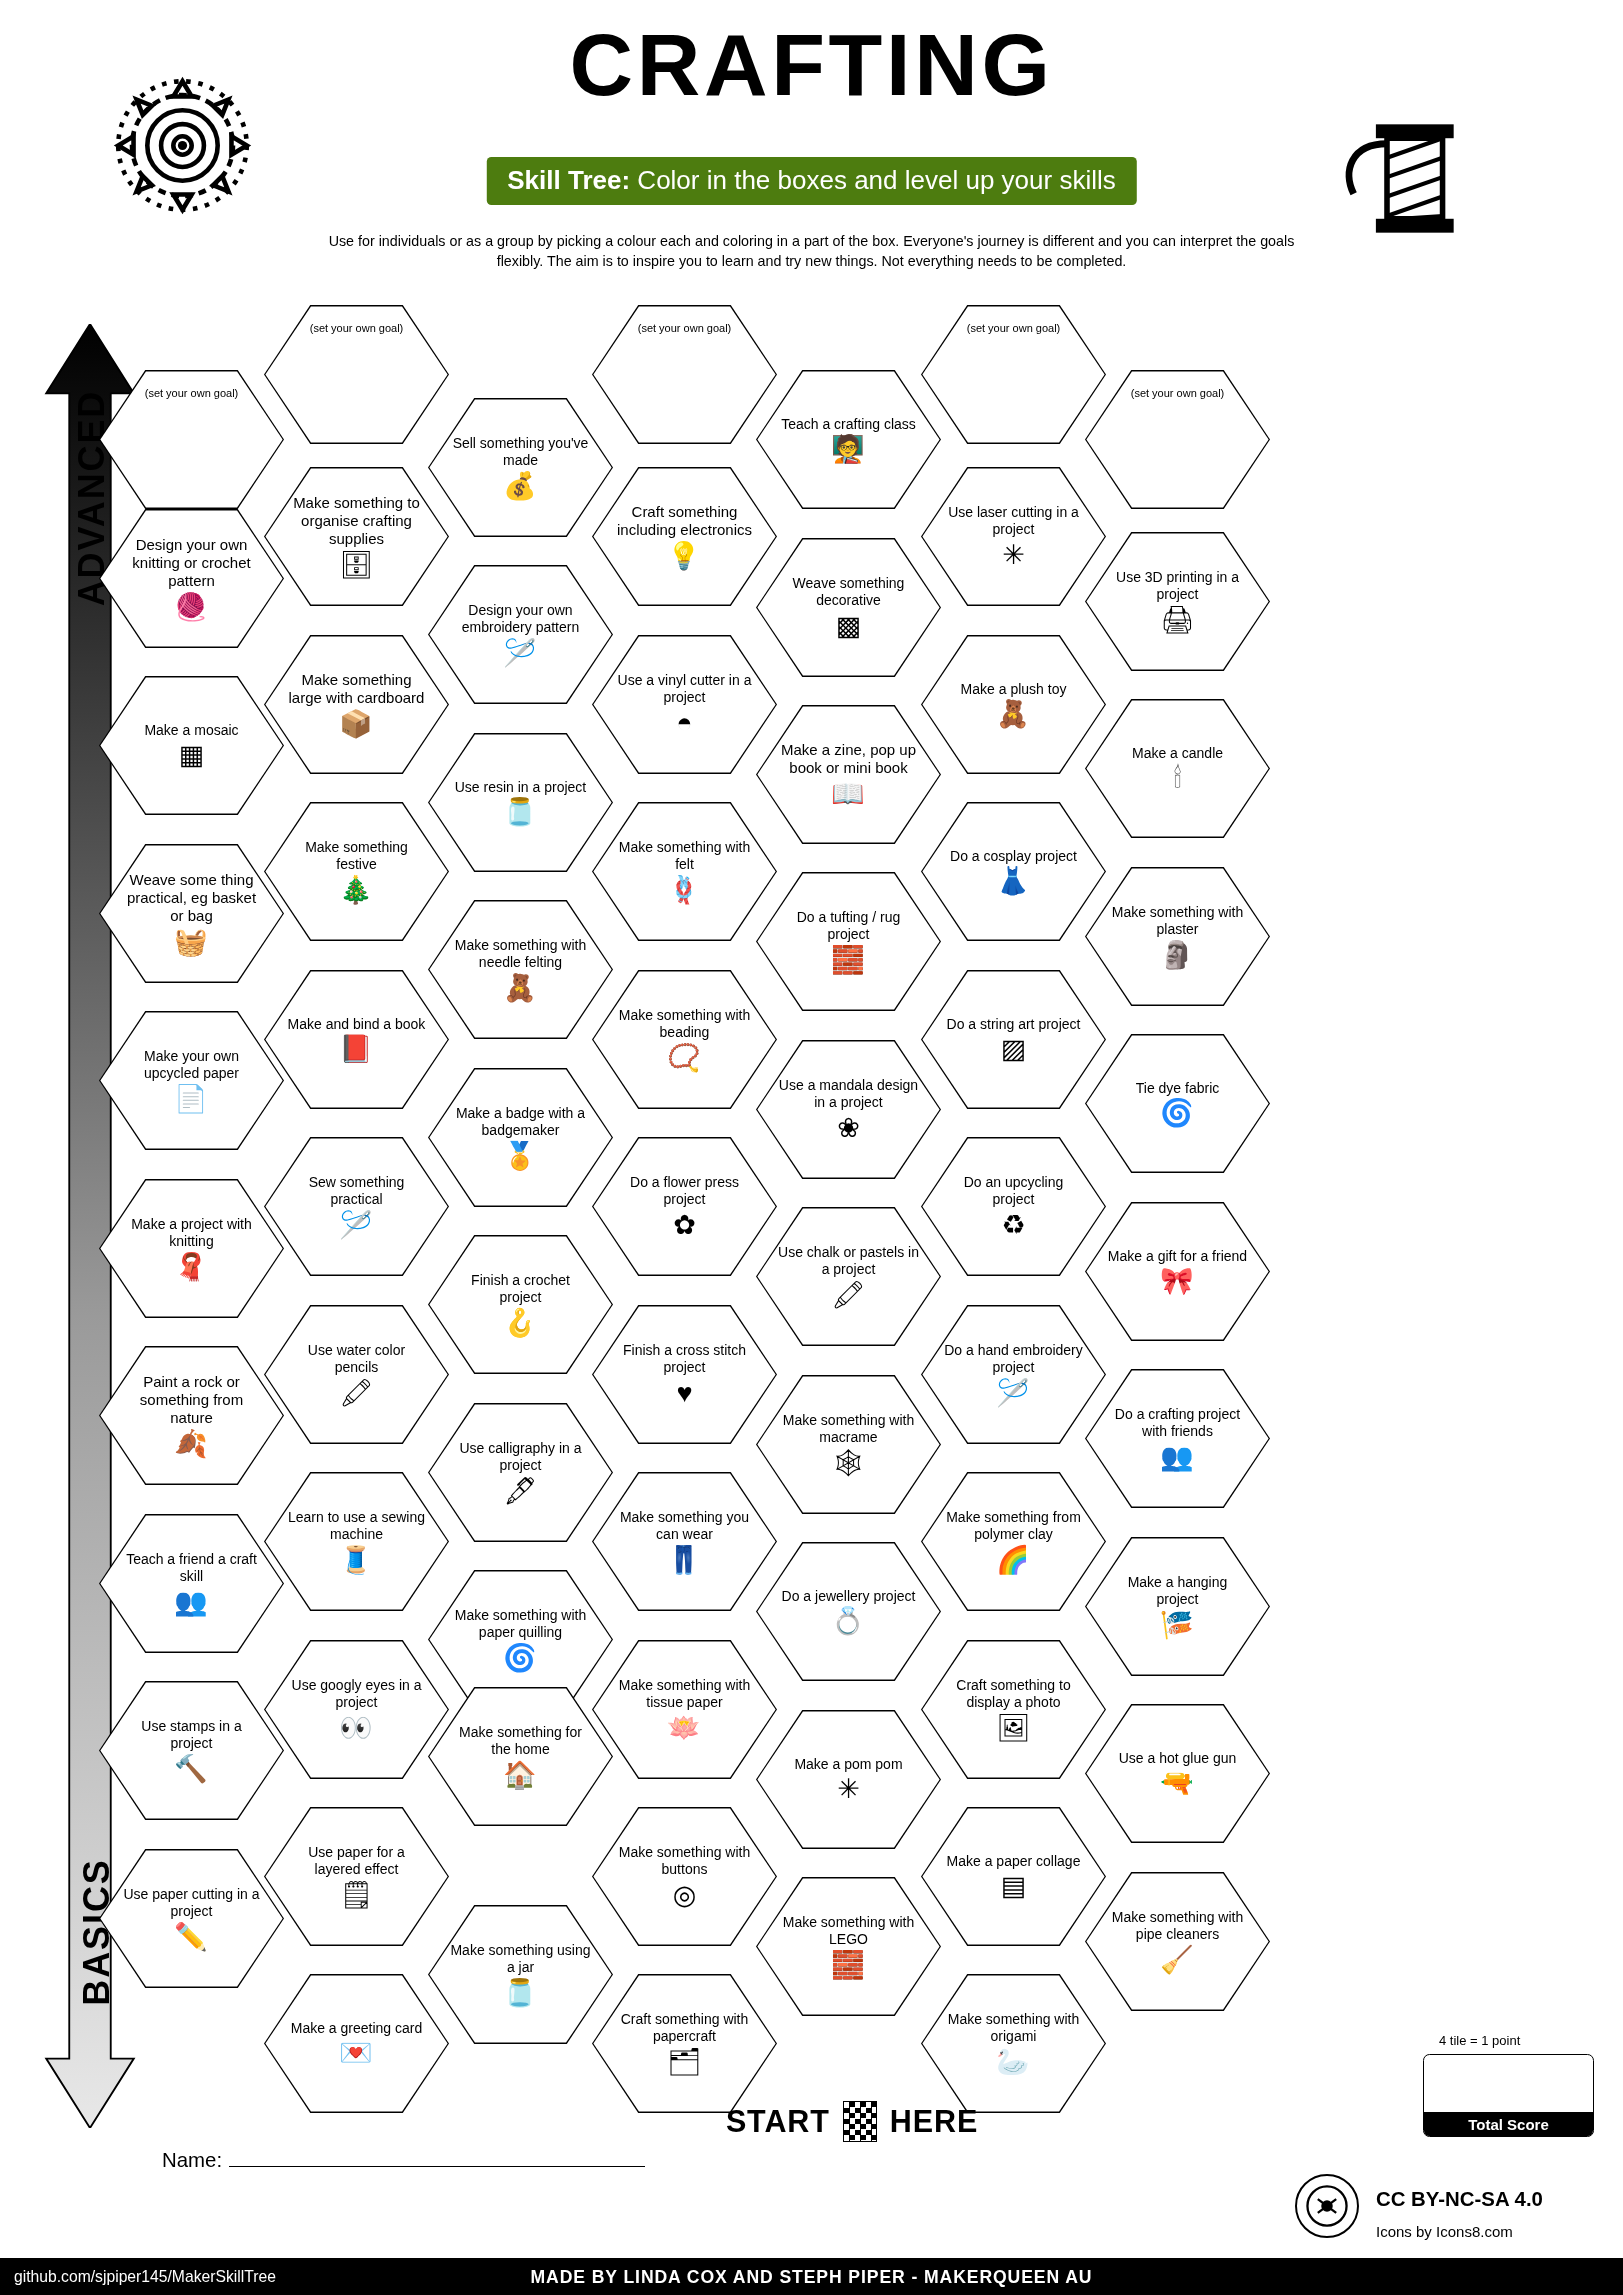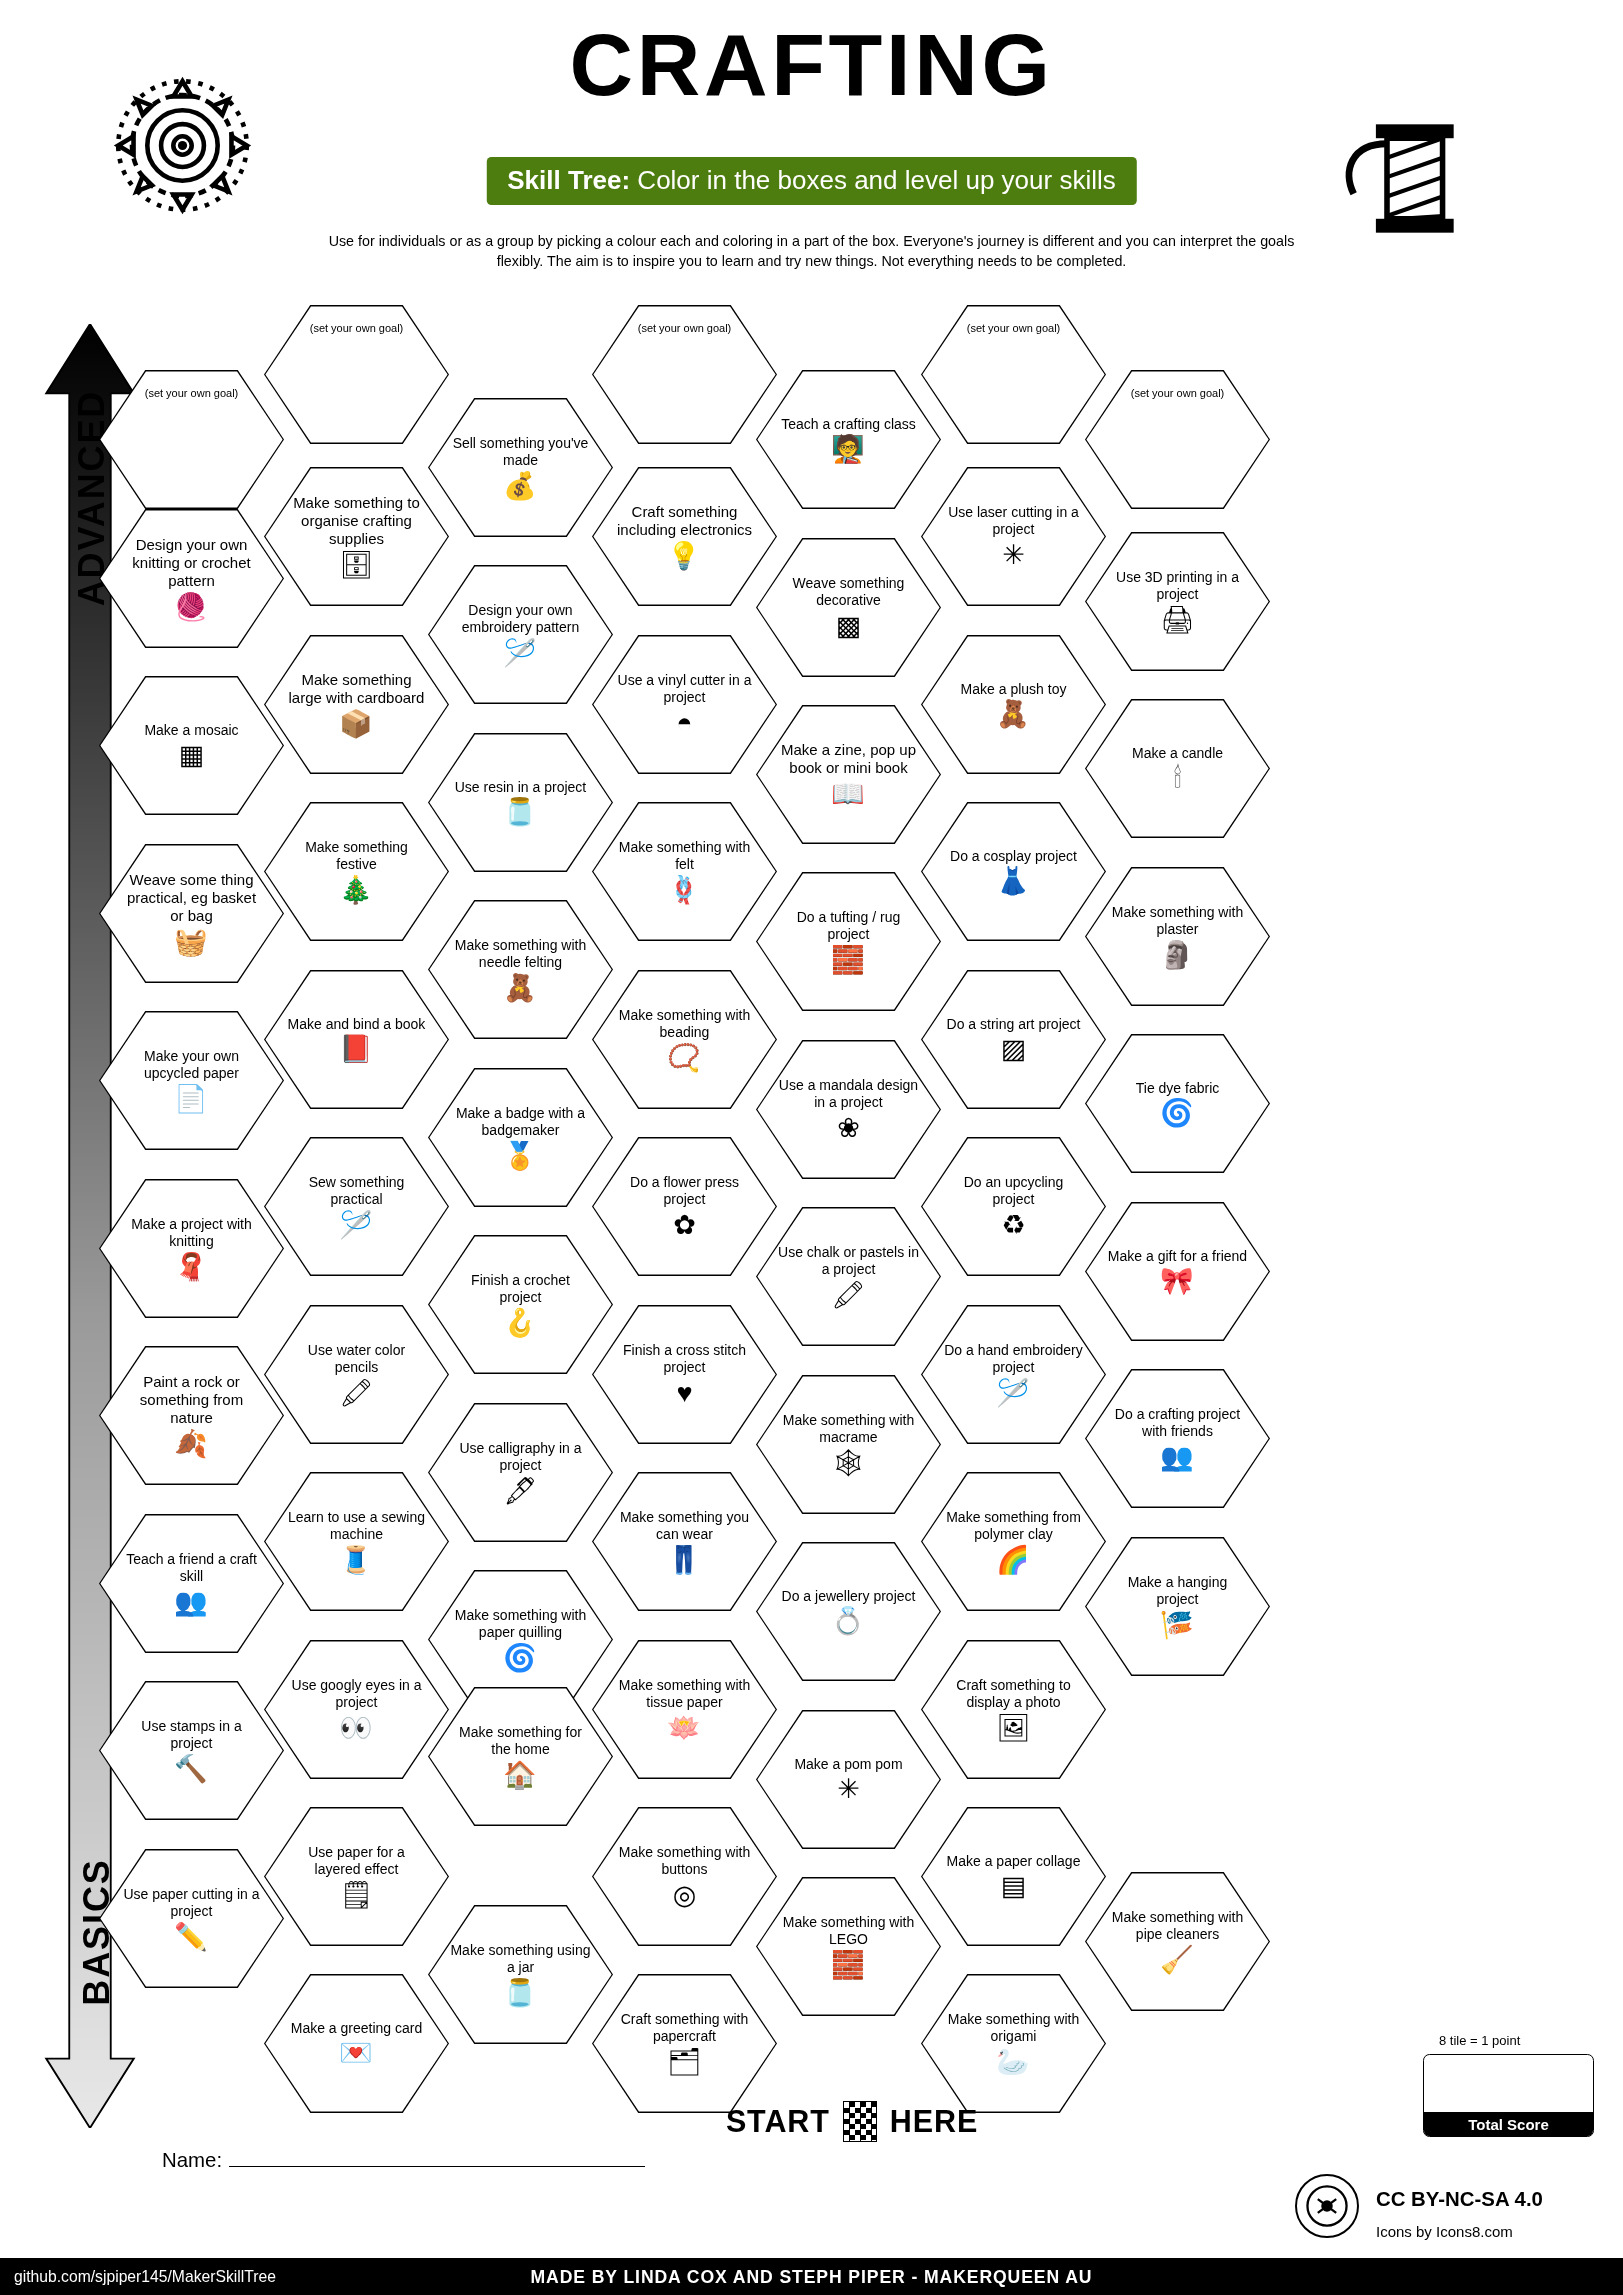--- a/index.html
+++ b/index.html
@@ -656,36 +656,43 @@
         <div class="ico">👥</div>
       </div>
     </div>
     <div class="hex" style="left: 1085px; top: 1537px;">
       <div class="shape"></div>
       <div class="inner">
         <div class="lbl">Make a hanging project</div>
         <div class="ico">🎏</div>
       </div>
     </div>
+    <div class="hex" style="left: 1085px; top: 1704px;">
+      <div class="shape"></div>
+      <div class="inner">
+        <div class="lbl">Use a hot glue gun</div>
+        <div class="ico">🔫</div>
+      </div>
+    </div>
     <div class="hex" style="left: 1085px; top: 1872px;">
       <div class="shape"></div>
       <div class="inner">
         <div class="lbl">Make something with pipe cleaners</div>
         <div class="ico">🧹</div>
       </div>
     </div>
   </div>
 
 <div id="start-here">
   <span>START</span>
   <span id="start-flag"></span>
   <span>HERE</span>
 </div>
 
-<div id="score-note">8 tile = 1 point</div>
+<div id="score-note">4 tile = 1 point</div>
 <div id="score-box">
   <div id="score-label">Total Score</div>
 </div>
 
 <div id="name-line">
   <span>Name:</span>
   <span id="name-rule"></span>
 </div>
 
 <div id="cc-badge">

